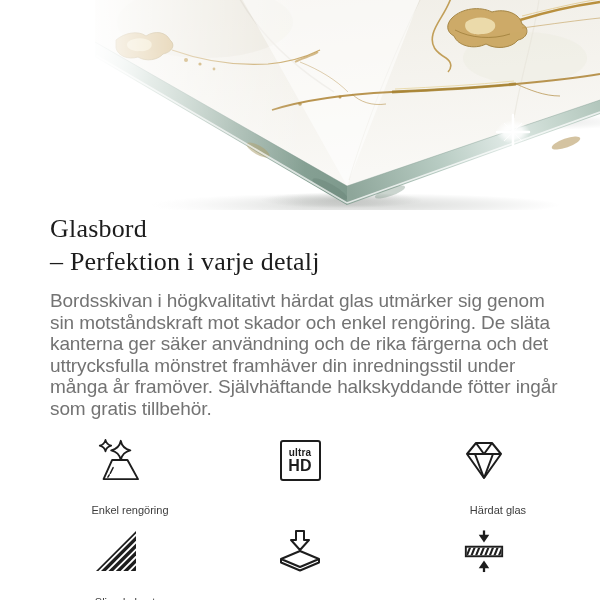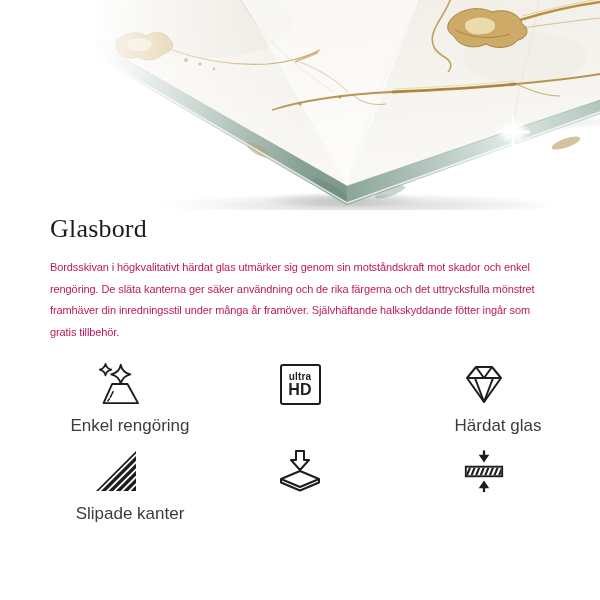--- a/index.html
+++ b/index.html
@@ -12,30 +12,30 @@
   .hero svg{display:block;}
   
   .title{
     margin:0 46px 0 50px;padding-top:2px;
     font-family:"Liberation Serif","DejaVu Serif",serif;
     font-weight:400;font-size:26px;line-height:33px;color:#1c1c1c;letter-spacing:.2px;
   }
   .title span{display:block;}
   .description{
     margin:12px 42px 0 50px;
-    font-size:11px;line-height:21.5px;color:#be185d;letter-spacing:-0.1px;
+    font-size:19px;line-height:21.5px;color:#737373;letter-spacing:-0.1px;
   }
   
   .features{
     display:grid;grid-template-columns:repeat(3,1fr);
     margin:18px 24px 0 24px;row-gap:13px;
   }
-  .feature{display:flex;flex-direction:column;align-items:center;}
+  .feature{display:flex;flex-direction:column;align-items:center;gap:12px;}
   .icon-wrap{height:44px;display:flex;align-items:flex-end;justify-content:center;}
-  .feature-label{margin-top:11px;font-size:17px;color:#3c3c3c;white-space:nowrap;margin-left:28px;}
+  .feature-label{margin-top:11px;font-size:11px;color:#3c3c3c;white-space:nowrap;margin-left:28px;}
   
   .hd-box{
     width:37px;height:37px;border:2.5px solid #1d1d1d;border-radius:3px;
     display:flex;flex-direction:column;align-items:center;justify-content:center;
     color:#1d1d1d;background:#fff;
   }
   .hd-box .ultra-text{font-size:10px;font-weight:600;line-height:11px;letter-spacing:.2px;}
   .hd-box .hd-text{font-size:16px;font-weight:700;line-height:16px;letter-spacing:.3px;text-align:center;}
   .ic{stroke:#1d1d1d;fill:none;stroke-width:2;}
 </style>
@@ -138,20 +138,21 @@
       <path d="M513,115 L513,149" stroke="#ffffff" stroke-width="2.5" stroke-linecap="round"></path>
       <path d="M497,132 L529,132" stroke="#ffffff" stroke-width="2.5" stroke-linecap="round"></path>
       <path d="M504,123 L522,141 M522,123 L504,141" stroke="#ffffff" stroke-width="1" opacity="0.8"></path>
 
       <rect x="-5" y="-5" width="310" height="220" fill="url(#gFadeL)"></rect>
     </svg>
   </div>
 
   <h1 class="title">
     <span>Glasbord</span>
+    <span>– Perfektion i varje detalj</span>
   </h1>
 
   <p class="description">Bordsskivan i högkvalitativt härdat glas utmärker sig genom sin motståndskraft mot skador och enkel rengöring. De släta kanterna ger säker användning och de rika färgerna och det uttrycksfulla mönstret framhäver din inredningsstil under många år framöver. Självhäftande halkskyddande fötter ingår som gratis tillbehör.</p>
 
   <div class="features">
 
     <div class="feature">
       <div class="icon-wrap">
         <svg width="54" height="44" viewBox="0 0 56 46">
           <path class="ic" d="M15,44 L24,24 L40,24 L51,44 Z" stroke-width="2.2" stroke-linejoin="round"></path>

